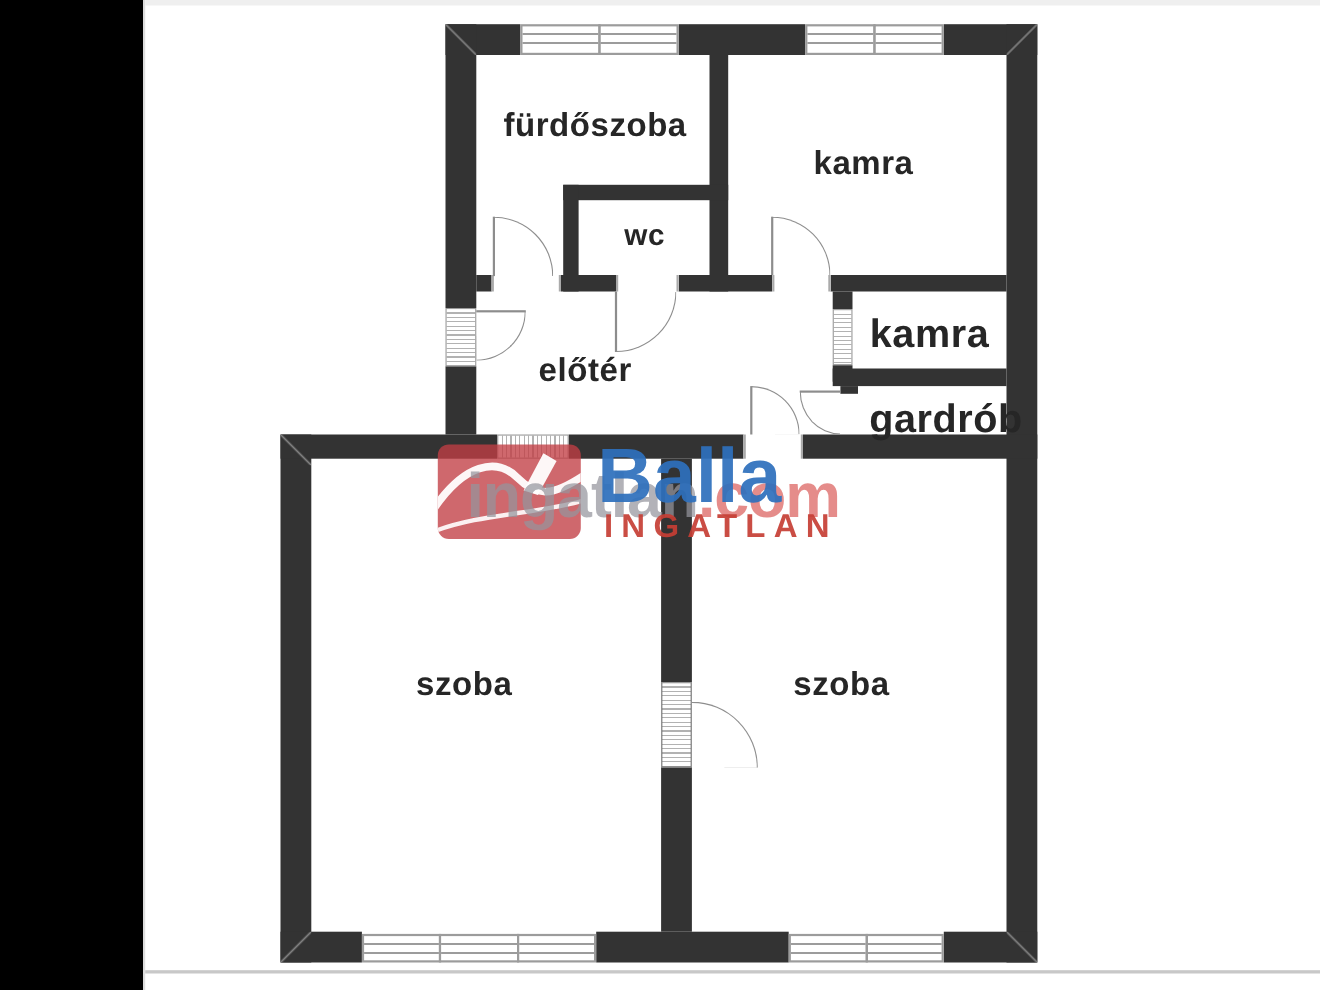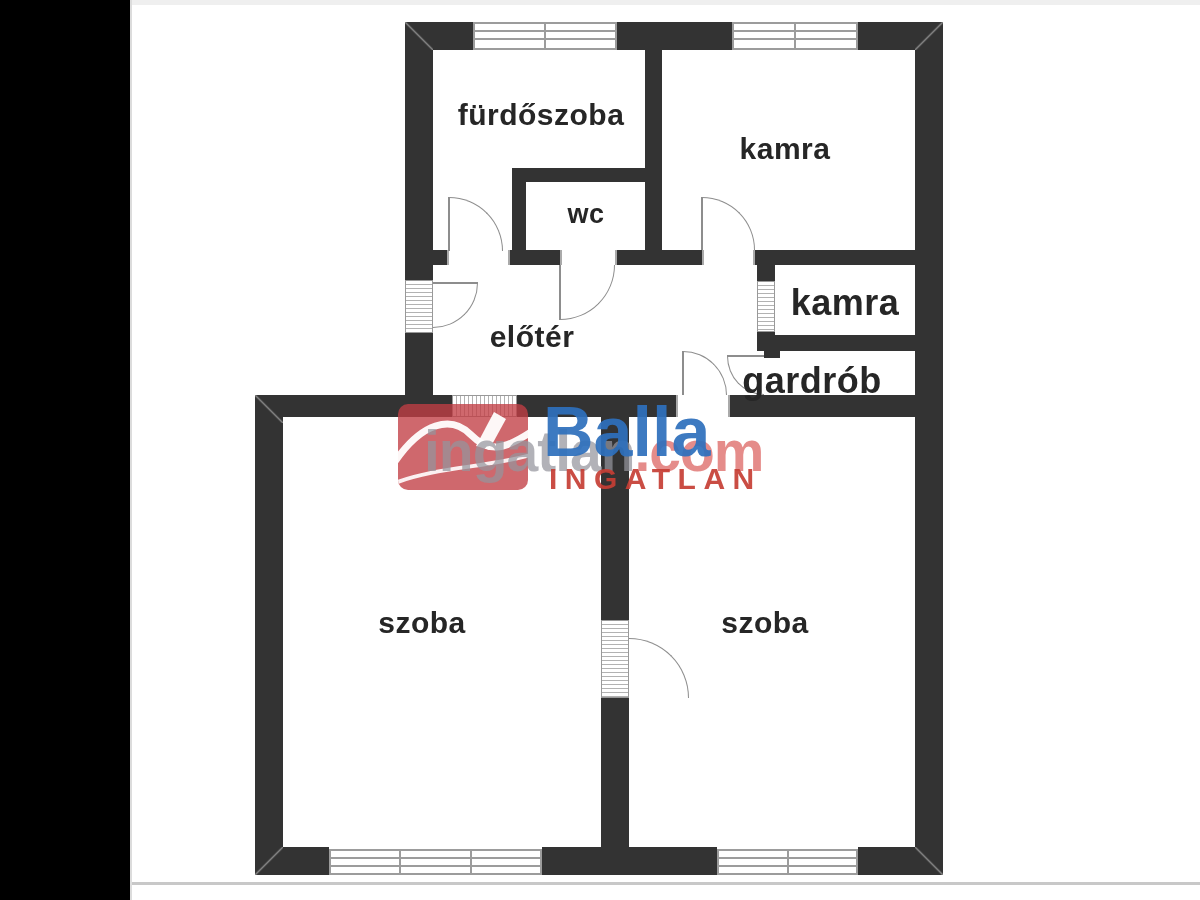--- a/index.html
+++ b/index.html
@@ -136,21 +136,21 @@
   <i class="arc bl" style="left:727px;top:356px;width:37px;height:39px"></i>
   <i class="leaf" style="left:727px;top:355px;width:37px;height:2px"></i>
 
   <i class="arc tr" style="left:629px;top:638px;width:60px;height:60px"></i>
 
   <div class="room-label f30" style="left:541px;top:115px">fürdőszoba</div>
   <div class="room-label f30" style="left:785px;top:149px">kamra</div>
   <div class="room-label f27" style="left:586px;top:214px">wc</div>
   <div class="room-label f30" style="left:532px;top:337px">előtér</div>
   <div class="room-label f28" style="left:845px;top:303px">kamra</div>
-  <div class="room-label f28" style="left:812px;top:381px">gardrób</div>
+  <div class="room-label f28" style="left:860px;top:381px">gardrób</div>
   <div class="room-label f30" style="left:422px;top:623px">szoba</div>
   <div class="room-label f30" style="left:765px;top:623px">szoba</div>
 
   <div class="wm-portal">
     <div class="wm-redbox">
       <svg width="130" height="86" viewBox="0 0 130 86">
         <path d="M -6 62 C 24 16, 54 12, 72 30 S 104 48, 136 26" stroke="#fff" stroke-width="7" fill="none" opacity="0.95"></path>
         <path d="M -6 80 C 40 62, 90 64, 136 50" stroke="#fff" stroke-width="4" fill="none" opacity="0.9"></path>
         <path d="M 78 42 L 96 8 L 108 15 L 91 46 Z" fill="#fff" opacity="0.95"></path>
       </svg>

